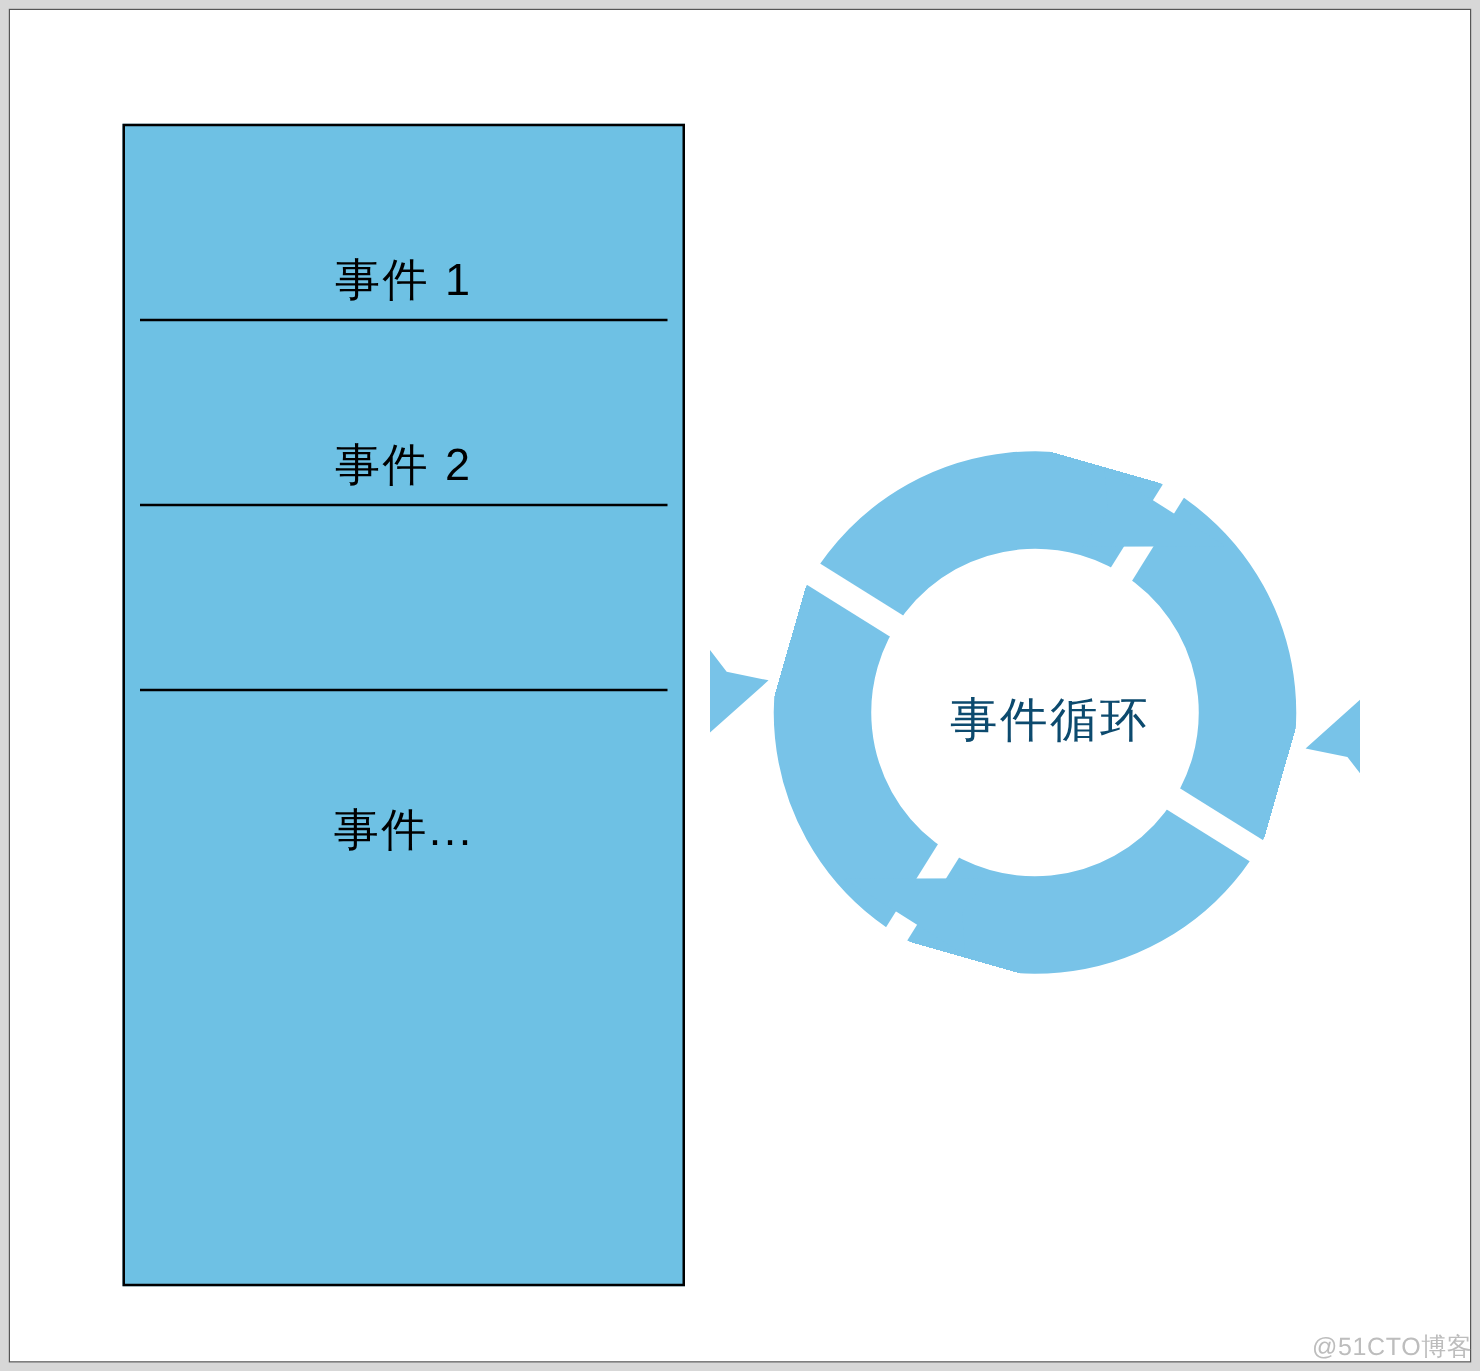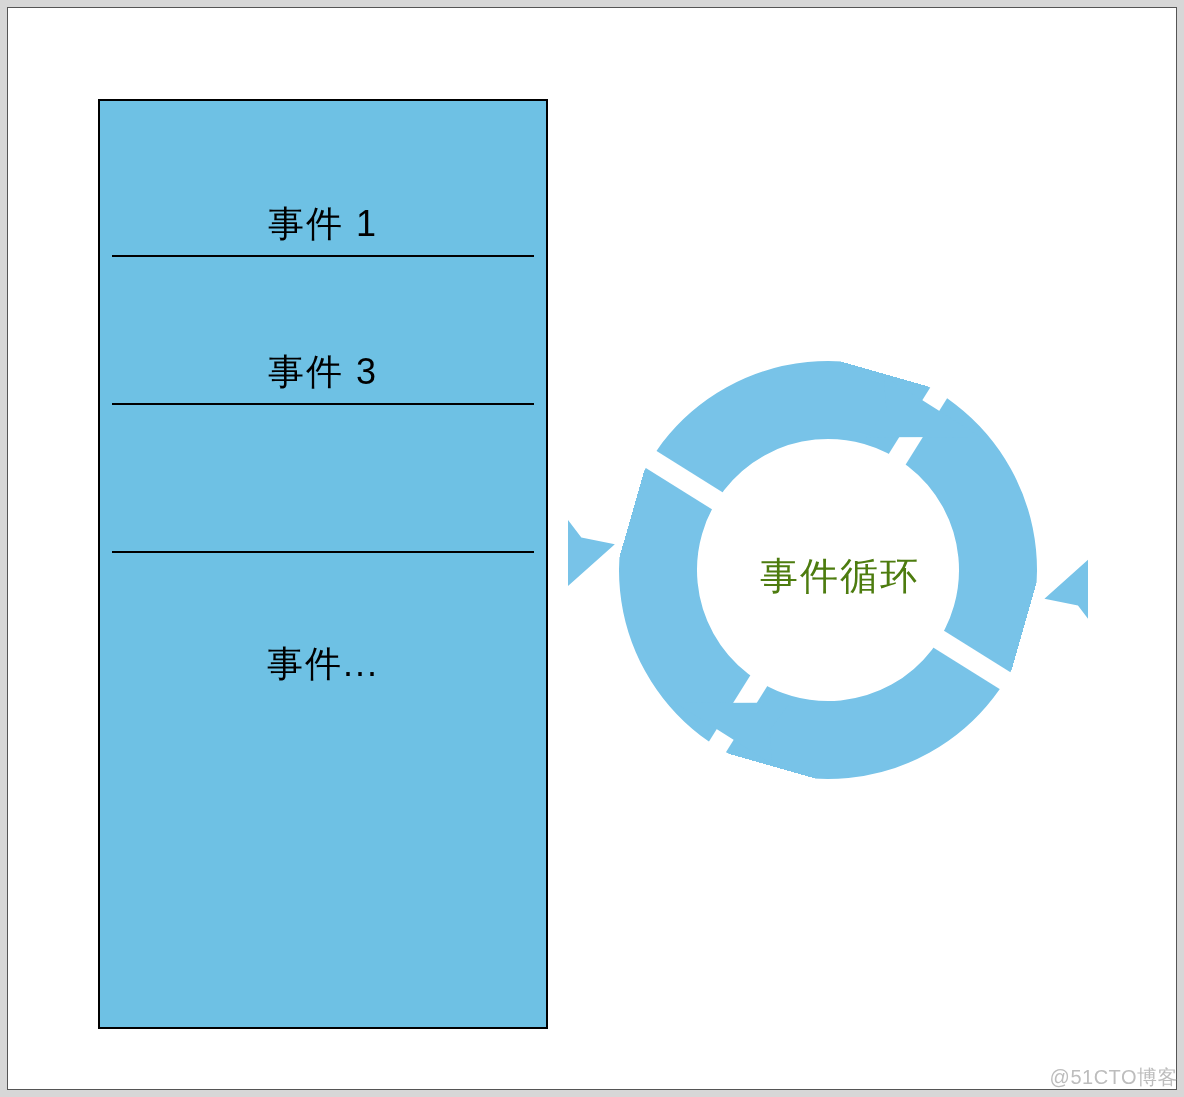--- a/index.html
+++ b/index.html
@@ -71,21 +71,21 @@
       left: 0;
       top: 0;
       width: 520px;
       height: 560px;
       display: flex;
       align-items: center;
       justify-content: center;
     }
     .loop-label span {
       font-size: 38px;
-      color: #4d7c0f;
+      color: #0c4a6e;
       letter-spacing: 2px;
       transform: translate(12px, 8px);
     }
     .watermark {
       position: absolute;
       right: 6px;
       bottom: 6px;
       font-size: 20px;
       color: #bdbdbd;
       letter-spacing: 0.5px;
@@ -95,21 +95,21 @@
 <body>
 
 <div class="canvas">
 
   <div class="event-queue">
     <div class="event-item">
       <span class="label">事件 1</span>
       <div class="rule"></div>
     </div>
     <div class="event-item">
-      <span class="label">事件 3</span>
+      <span class="label">事件 2</span>
       <div class="rule"></div>
     </div>
     <div class="event-item">
       <div class="rule"></div>
     </div>
     <div class="event-item" style="height:168px;">
       <span class="label" style="transform:translateY(-24px);text-align:right;">事件...</span>
     </div>
   </div>
 

